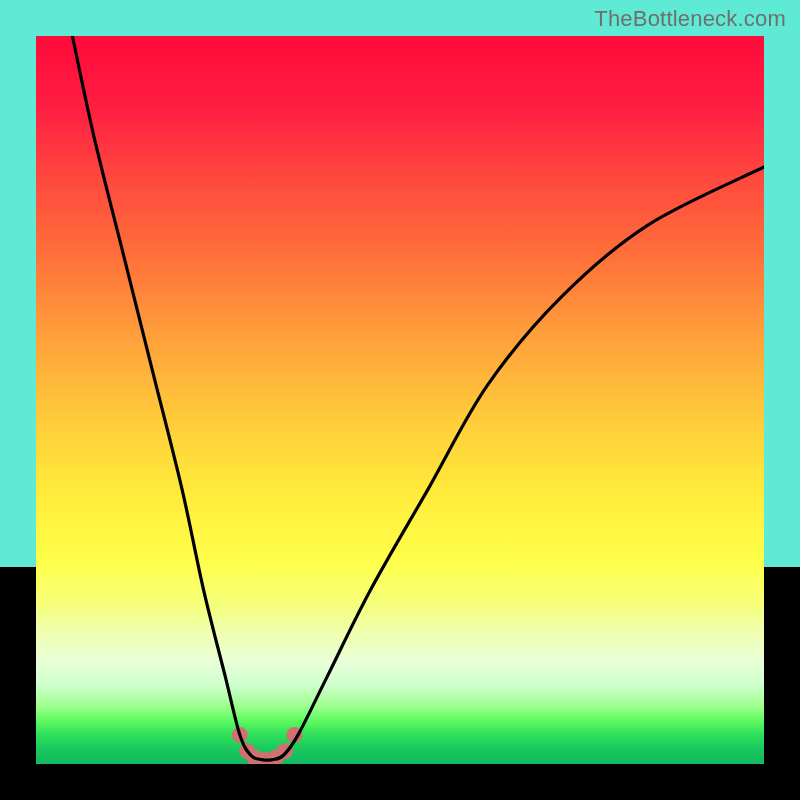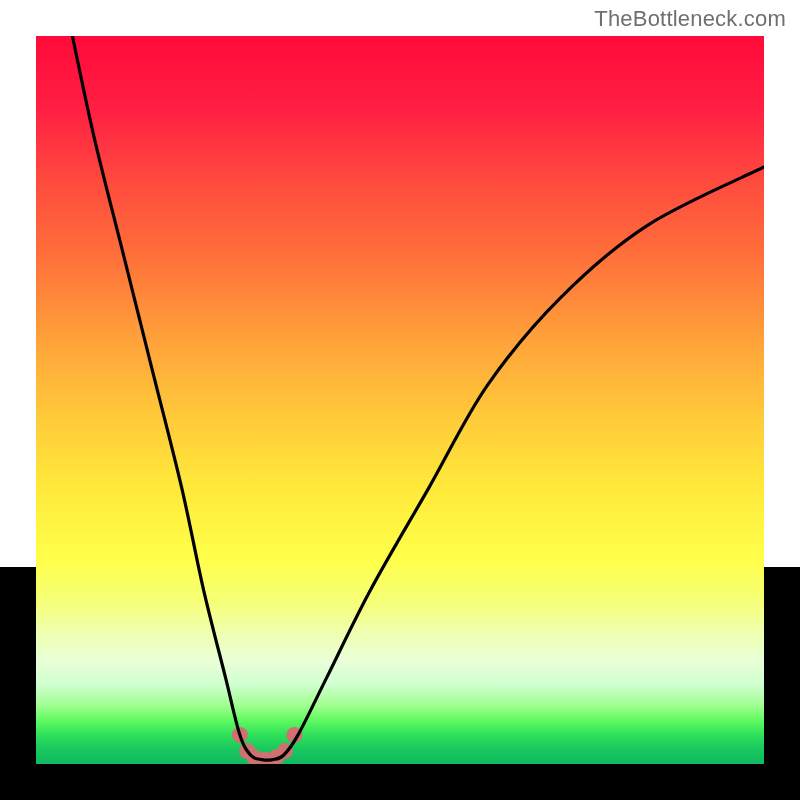--- a/index.html
+++ b/index.html
@@ -10,21 +10,21 @@
     background: #000;
     overflow: hidden;
     font-family: Arial, Helvetica, sans-serif;
   }
   .frame {
     position: absolute;
     left: 0;
     top: 0;
     width: 800px;
     height: 567px;
-    background: #ffffff;
+    background: #5eead4;
   }
   .plot {
     position: absolute;
     left: 36px;
     top: 36px;
     width: 728px;
     height: 728px;
     background: linear-gradient(
       to bottom,
       #ff0a3a 0%,

